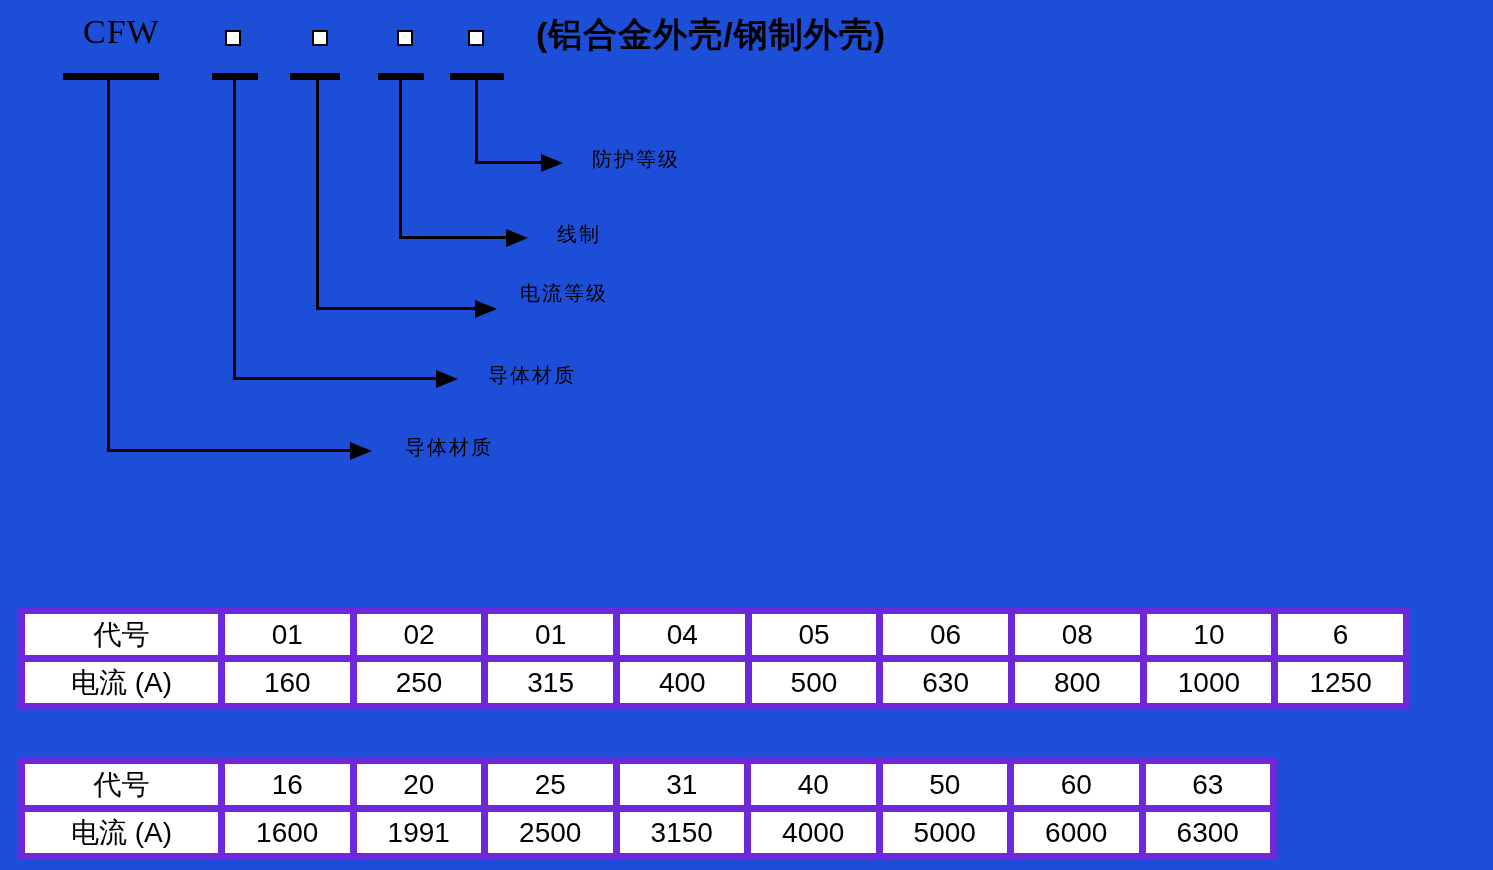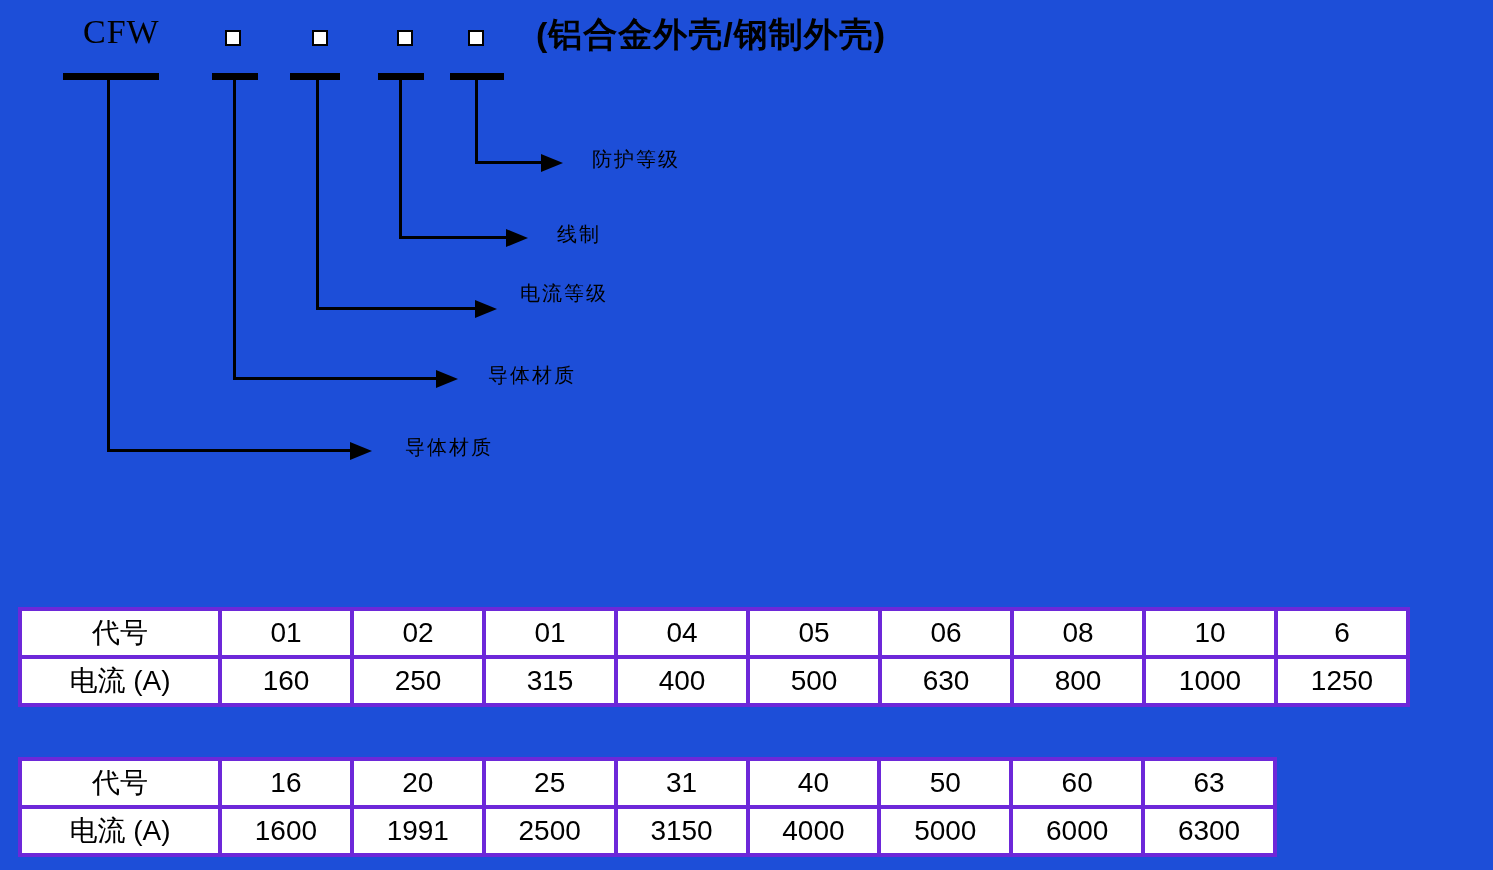--- a/index.html
+++ b/index.html
@@ -120,21 +120,21 @@
   table.rating {
     position: absolute;
     left: 18px;
     border-collapse: collapse;
     table-layout: fixed;
     background: #fff;
   }
   .table-1 { top: 607px; width: 1392px; }
   .table-2 { top: 757px; width: 1259px; }
   table.rating td {
-    border: 4px solid #6d28d9;
+    border: 7px solid #6d28d9;
     height: 48px;
     text-align: center;
     vertical-align: middle;
     font-size: 28px;
     color: #000;
     padding: 0;
     white-space: nowrap;
   }
   col.label-col { width: 200px; }
 </style>

